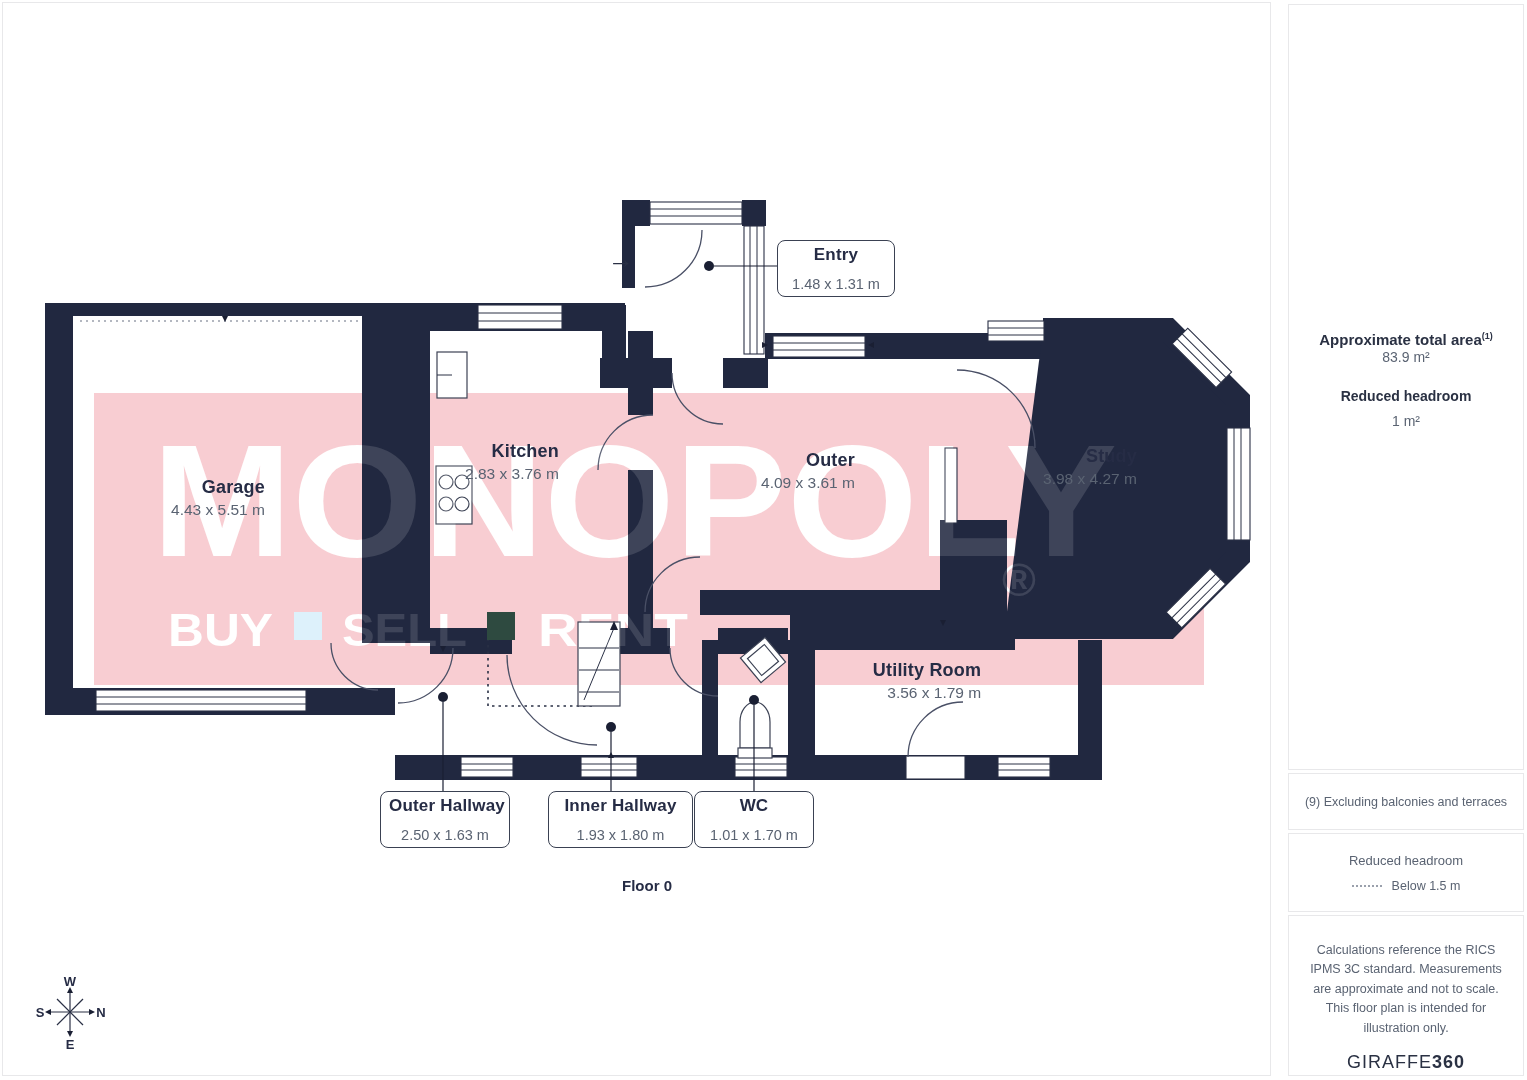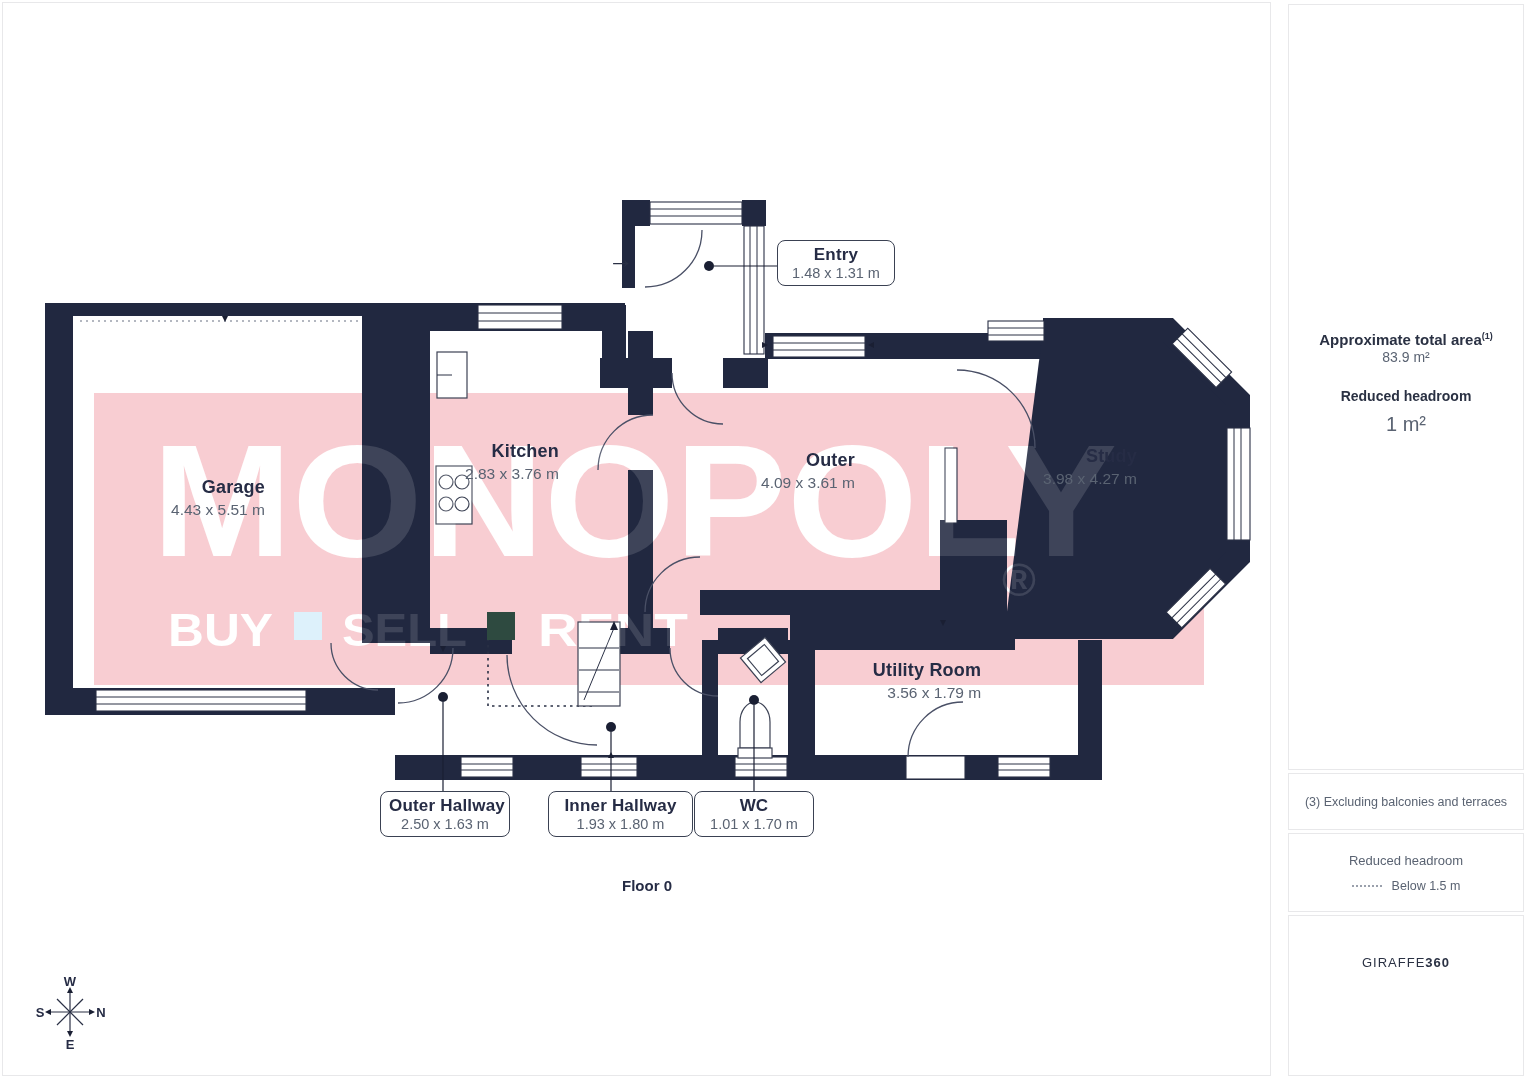--- a/index.html
+++ b/index.html
@@ -28,43 +28,43 @@
   .compass-line{stroke:var(--line);stroke-width:1.2}
   .compass-letter{font:700 13px "Liberation Sans",sans-serif;fill:var(--label)}
   .entry-arrow{font:400 26px "Liberation Sans",sans-serif;fill:var(--line)}
   
   .room-label{position:absolute;transform:translateX(-50%);text-align:right;z-index:3;white-space:nowrap}
   .room-name{font-size:18px;font-weight:700;color:var(--label);letter-spacing:.2px}
   .room-dims{font-size:15.5px;color:var(--dim);margin-top:3px}
   .callout{position:absolute;background:#fff;border:1.5px solid #3a4152;border-radius:8px;
     text-align:center;z-index:3;padding:4px 8px;white-space:nowrap}
   .callout .room-name{font-size:17px}
-  .callout .room-dims{font-size:14.5px;margin-top:0}
+  .callout .room-dims{font-size:14.5px;margin-top:11px}
   .floor-label{position:absolute;left:647px;top:877px;transform:translateX(-50%);
     font-size:15px;font-weight:700;color:var(--label);z-index:3}
   
   .sidebar{position:absolute;left:1288px;top:4px;width:236px;height:1072px;
     display:flex;flex-direction:column;gap:3px}
   .card{border:1px solid var(--border);background:#fff}
   .card1{height:766px;text-align:center;padding-top:326px}
   .card2{height:57px;display:flex;align-items:center;justify-content:center}
   .card3{height:79px;display:flex;flex-direction:column;align-items:center;justify-content:center}
   .card4{flex:1;text-align:center;padding:25px 17px 0}
   .area-title{font-size:15px;font-weight:700;color:#2a3143}
   .area-title sup{font-size:9px}
   .area-value{font-size:14px;color:var(--dim);margin-top:1px}
   .rh-title{font-size:14px;font-weight:700;color:#2a3143;margin-top:23px}
-  .rh-value{font-size:20px;color:var(--dim);margin-top:9px}
+  .rh-value{font-size:14px;color:var(--dim);margin-top:9px}
   .footnote{font-size:12.5px;color:var(--dim)}
   .legend-title{font-size:13px;color:var(--dim)}
   .legend-row{display:flex;align-items:center;margin-top:11px}
   .legend-dash{width:30px;border-top:2px dotted #9aa0ac;margin-right:10px}
   .legend-text{font-size:12.5px;color:var(--dim)}
   .disclaimer{font-size:12.5px;line-height:1.55;color:var(--dim)}
-  .brand{margin-top:14px;font-size:13px;color:#2a3143;letter-spacing:1px}
+  .brand{margin-top:14px;font-size:18px;color:#2a3143;letter-spacing:1px}
   .brand b{font-weight:700}
 </style>
 </head>
 <body>
 
 <div class="frame"></div>
 
 <svg class="plan" width="1527" height="1080" viewBox="0 0 1527 1080">
 
   <defs>
@@ -310,27 +310,28 @@
 <div class="sidebar">
   <div class="card card1">
     <div class="area-title">
       <span>Approximate total area</span><sup>(1)</sup>
     </div>
     <div class="area-value">83.9 m²</div>
     <div class="rh-title">Reduced headroom</div>
     <div class="rh-value">1 m²</div>
   </div>
   <div class="card card2">
-    <div class="footnote">(3) Excluding balconies and terraces</div>
+    <div class="footnote">(9) Excluding balconies and terraces</div>
   </div>
   <div class="card card3">
     <div class="legend-title">Reduced headroom</div>
     <div class="legend-row">
       <span class="legend-dash"></span>
       <span class="legend-text">Below 1.5 m</span>
     </div>
   </div>
   <div class="card card4">
+    <div class="disclaimer">Calculations reference the RICS IPMS 3C standard. Measurements are approximate and not to scale. This floor plan is intended for illustration only.</div>
     <div class="brand">
       <span>GIRAFFE</span><b>360</b>
     </div>
   </div>
 </div>
 
 </body></html>

